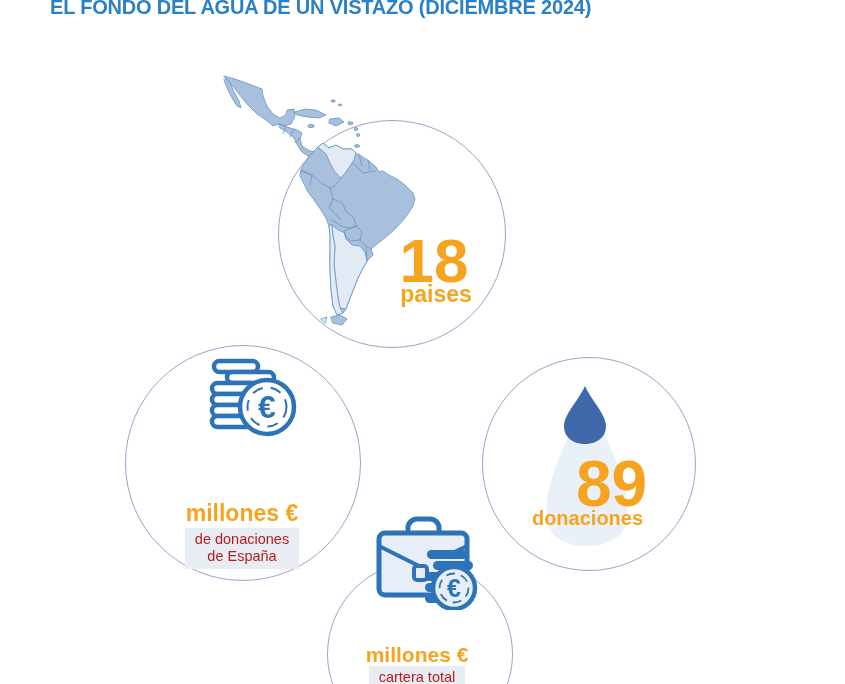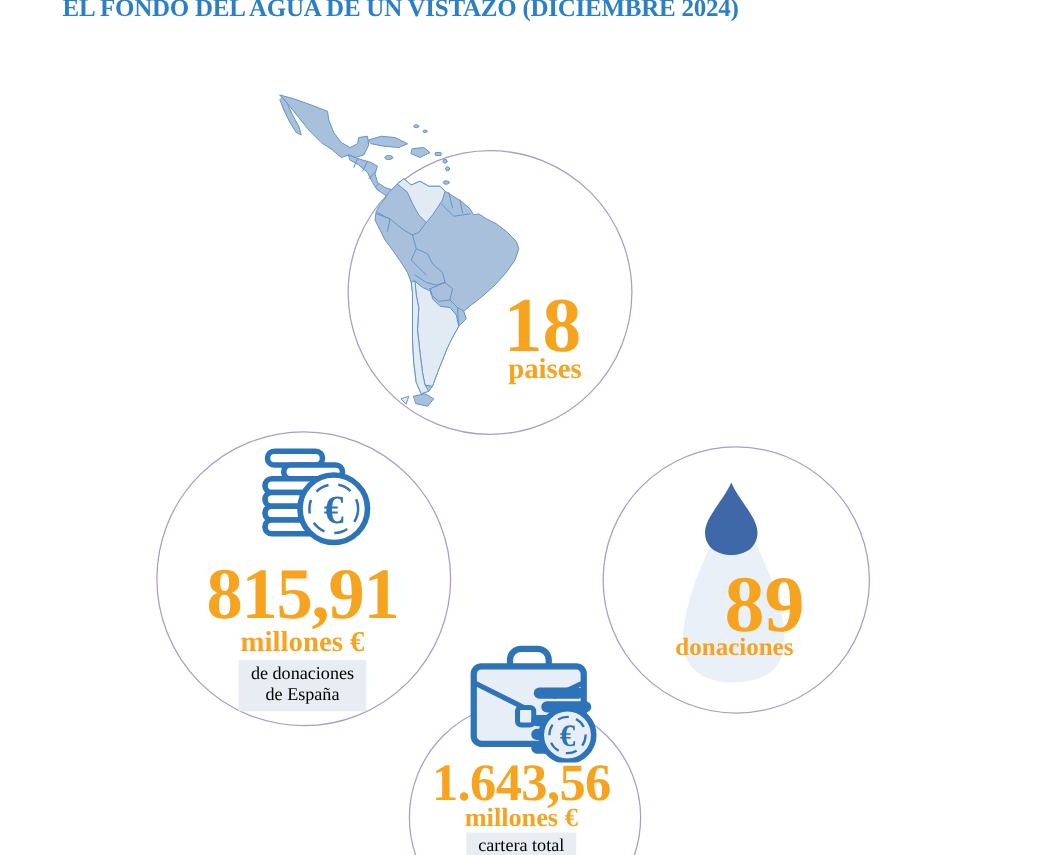--- a/index.html
+++ b/index.html
@@ -1,20 +1,20 @@
 <!DOCTYPE html>
 <html><head>
 <meta charset="utf-8">
 <style>
   html,body{margin:0;padding:0;}
   body{
     width:845px;height:684px;overflow:hidden;background:#ffffff;
     font-family:"Liberation Sans", sans-serif;position:relative;
   }
-  .canvas{position:absolute;inset:0;width:845px;height:684px;font-family:Liberation Serif, serif;}
+  .canvas{position:absolute;inset:0;width:845px;height:684px;}
 
   .page-title{
     position:absolute;left:50px;top:-4px;
     font-size:20px;font-weight:bold;color:#2b7fc3;letter-spacing:-0.2px;
     white-space:nowrap;
   }
 
   .ring{
     position:absolute;border:1px solid #a79dc9;border-radius:50%;
     background:transparent;
@@ -43,21 +43,21 @@
   .v-programs{left:554px;top:452px;width:115px;font-size:64px;}
   .l-programs{left:530px;top:508px;width:115px;font-size:20px;}
 
   .v-portfolio{left:317px;top:606px;width:200px;font-size:42px;letter-spacing:-0.5px;}
   .u-portfolio{left:317px;top:644px;width:200px;font-size:21px;}
 
   .caption-wrap{position:absolute;display:flex;justify-content:center;}
   .cw-donations{left:125px;top:528px;width:234px;}
   .cw-portfolio{left:317px;top:666px;width:200px;}
   .caption-box{
-    background:#e8ecf3;color:#000000;font-size:14.5px;line-height:1.2;
+    background:#e8ecf3;color:#b91c1c;font-size:14.5px;line-height:1.2;
     padding:3px 10px;text-align:center;font-weight:normal;
   }
 </style>
 </head>
 <body>
 
 <div class="canvas">
 
   <div class="page-title">EL FONDO DEL AGUA DE UN VISTAZO (DICIEMBRE 2024)</div>
 
@@ -130,21 +130,20 @@
       <rect x="15" y="27" width="44" height="11" rx="5.5"></rect>
       <rect x="15" y="38" width="44" height="11" rx="5.5"></rect>
       <rect x="15" y="49" width="44" height="11" rx="5.5"></rect>
       <rect x="15" y="60" width="44" height="11" rx="5.5"></rect>
       <circle cx="70" cy="51" r="27"></circle>
       <circle cx="70" cy="51" r="19.5" stroke-width="2" stroke-dasharray="11 8" fill="none"></circle>
     </g>
     <text x="70" y="62" text-anchor="middle" font-size="32" font-weight="bold" fill="#2d73b8">€</text>
   </svg>
 
-  <div class="stat-value v-donations">815,91</div>
   <div class="stat-sub u-donations">millones €</div>
   <div class="caption-wrap cw-donations">
     <div class="caption-box">
       <div>de donaciones</div>
       <div>de España</div>
     </div>
   </div>
 
   <svg class="abs" style="left:530px;top:386px;" width="115" height="165" viewBox="0 0 115 165">
     <path fill="#e9f0f8" d="M57,8 C63,28 78,52 88,80 C96,103 99,120 97,133 C94,152 78,160 57,160 C36,160 20,152 17,133 C15,120 18,103 26,80 C36,52 51,28 57,8 Z"></path>
@@ -167,21 +166,20 @@
       <rect x="61" y="49" width="40" height="9" rx="4.5"></rect>
       <rect x="53" y="60" width="30" height="9" rx="4.5"></rect>
       <rect x="53" y="71" width="30" height="9" rx="4.5"></rect>
       <rect x="53" y="82" width="30" height="9" rx="4.5"></rect>
     </g>
     <circle cx="82" cy="76" r="21" fill="#e7eef7" stroke="#2d73b8" stroke-width="4.5"></circle>
     <circle cx="82" cy="76" r="14.5" fill="none" stroke="#2d73b8" stroke-width="1.8" stroke-dasharray="9 6"></circle>
     <text x="82" y="85" text-anchor="middle" font-size="25" font-weight="bold" fill="#2d73b8">€</text>
   </svg>
 
-  <div class="stat-value v-portfolio">1.643,56</div>
   <div class="stat-sub u-portfolio">millones €</div>
   <div class="caption-wrap cw-portfolio">
     <div class="caption-box">
       <div>cartera total</div>
     </div>
   </div>
 
 </div>
 
 </body></html>

